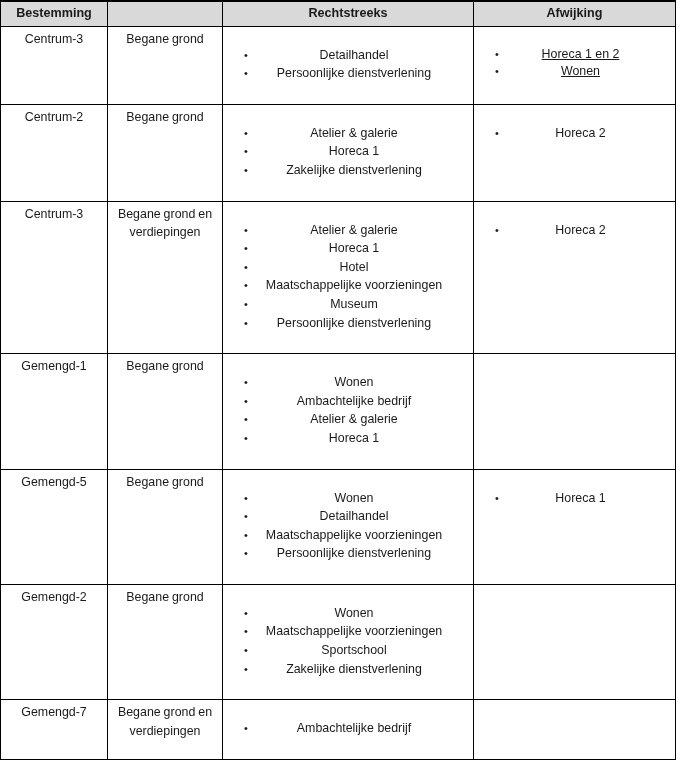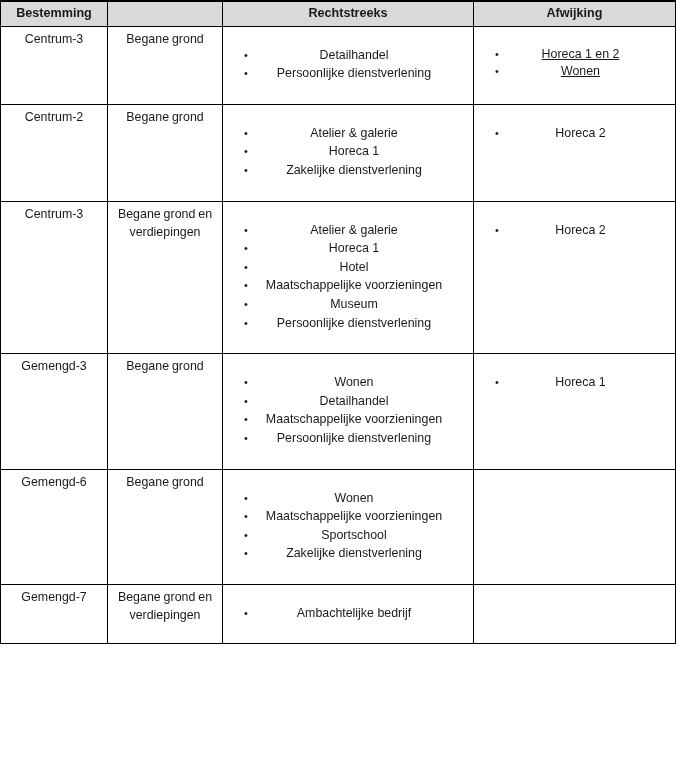--- a/index.html
+++ b/index.html
@@ -152,38 +152,51 @@
             <li>Persoonlijke dienstverlening</li>
           </ul>
         </td>
         <td>
           <ul class="bullet-list">
             <li>Horeca 2</li>
           </ul>
         </td>
       </tr>
       <tr>
-        <td class="cell-name">Gemengd-3</td>
+        <td class="cell-name">Gemengd-1</td>
+        <td class="cell-layer">Begane grond</td>
+        <td>
+          <ul class="bullet-list">
+            <li>Wonen</li>
+            <li>Ambachtelijke bedrijf</li>
+            <li>Atelier &amp; galerie</li>
+            <li>Horeca 1</li>
+          </ul>
+        </td>
+        <td class="empty-cell">&nbsp;</td>
+      </tr>
+      <tr>
+        <td class="cell-name">Gemengd-5</td>
         <td class="cell-layer">Begane grond</td>
         <td>
           <ul class="bullet-list">
             <li>Wonen</li>
             <li>Detailhandel</li>
             <li>Maatschappelijke voorzieningen</li>
             <li>Persoonlijke dienstverlening</li>
           </ul>
         </td>
         <td>
           <ul class="bullet-list">
             <li>Horeca 1</li>
           </ul>
         </td>
       </tr>
       <tr>
-        <td class="cell-name">Gemengd-6</td>
+        <td class="cell-name">Gemengd-2</td>
         <td class="cell-layer">Begane grond</td>
         <td>
           <ul class="bullet-list">
             <li>Wonen</li>
             <li>Maatschappelijke voorzieningen</li>
             <li>Sportschool</li>
             <li>Zakelijke dienstverlening</li>
           </ul>
         </td>
         <td class="empty-cell">&nbsp;</td>

